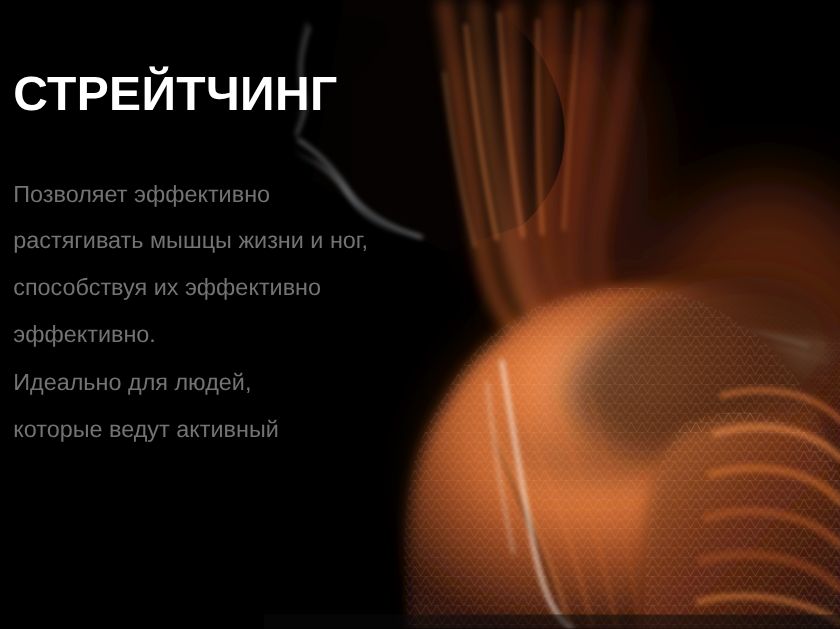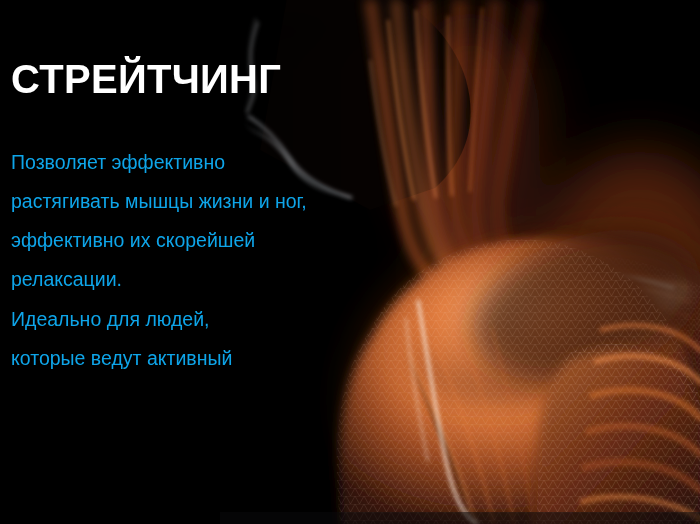--- a/index.html
+++ b/index.html
@@ -52,21 +52,21 @@
     color: #ffffff;
     letter-spacing: 0.3px;
   }
   .para {
     position: absolute;
     left: 11px;
     margin: 0;
     font-size: 19.5px;
     font-weight: 400;
     line-height: 39px;
-    color: #0ea5e9;
+    color: #737373;
   }
   .para-1 { top: 143px; width: 330px; }
   .para-2 { top: 300px; width: 330px; }
   .para .ln { display: block; }
 </style>
 </head>
 <body>
 
 <div id="slide">
 
@@ -251,22 +251,22 @@
 
   </div>
 
   <div class="text-col">
 
     <h1 class="title">СТРЕЙТЧИНГ</h1>
 
     <p class="para para-1">
       <span class="ln">Позволяет эффективно</span>
       <span class="ln">растягивать мышцы жизни и ног,</span>
-      <span class="ln">эффективно их скорейшей</span>
-      <span class="ln">релаксации.</span>
+      <span class="ln">способствуя их эффективно</span>
+      <span class="ln">эффективно.</span>
     </p>
 
     <p class="para para-2">
       <span class="ln">Идеально для людей,</span>
       <span class="ln">которые ведут активный</span>
     </p>
 
   </div>
 </div>
 

